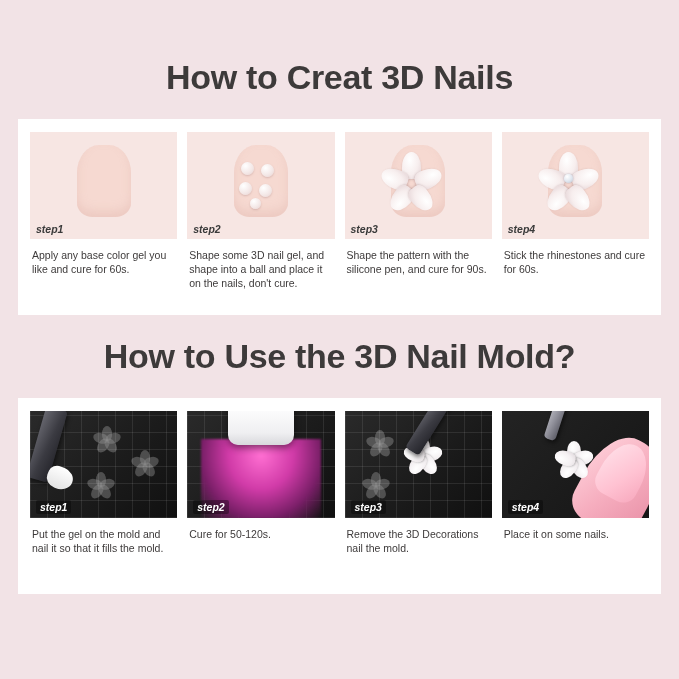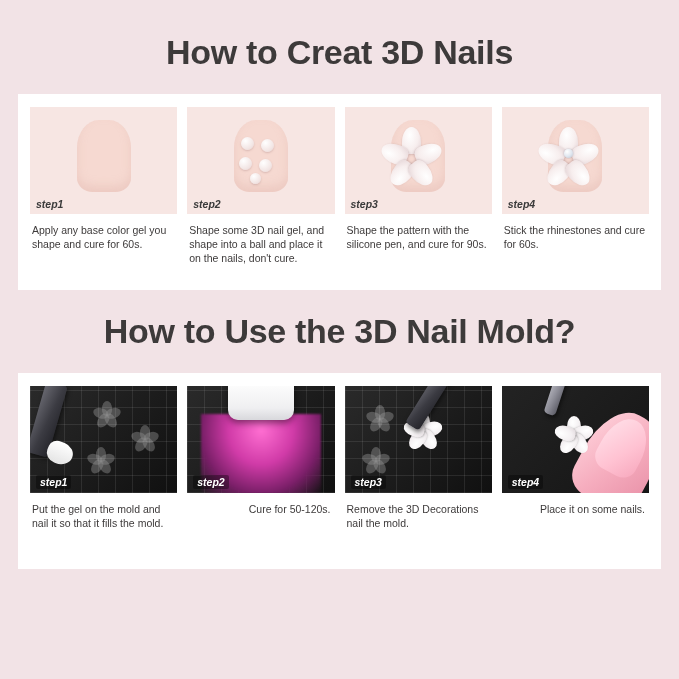--- a/index.html
+++ b/index.html
@@ -22,41 +22,40 @@
   }
 
   
   .section-title {
     text-align: center;
     font-size: 34px;
     font-weight: bold;
     color: #3d3a3a;
     letter-spacing: -0.3px;
   }
-  #title-1 { padding-top: 33px; padding-bottom: 0; }
+  #title-1 { padding-top: 22px; padding-bottom: 0; margin-top: 36px; }
   #title-2 { padding-top: 22px; padding-bottom: 0; }
 
   
   .panel {
     background: #ffffff;
     margin: 0 18px;
     padding: 13px 12px 14px 12px;
     box-sizing: border-box;
     display: flex;
     gap: 10px;
   }
   #panel-1 { margin-top: 22px; height: 196px; }
   #panel-2 { margin-top: 22px; height: 196px; }
 
   .card {
     flex: 1 1 0;
     display: flex;
     flex-direction: column;
     min-width: 0;
-    align-items: flex-end;
   }
 
   
   .thumb {
     position: relative;
     width: 100%;
     height: 107px;
     overflow: hidden;
     box-sizing: border-box;
   }
@@ -232,21 +231,21 @@
 
   <div class="section-title" id="title-1">How to Creat 3D Nails</div>
 
   <div class="panel" id="panel-1">
 
     <div class="card">
       <div class="thumb pinkbg">
         <div class="nail"></div>
         <div class="step-label dark">step1</div>
       </div>
-      <div class="caption">Apply any base color gel you shape and cure for 60s.</div>
+      <div class="caption">Apply any base color gel you like and cure for 60s.</div>
     </div>
 
     <div class="card">
       <div class="thumb pinkbg">
         <div class="nail"></div>
         <div class="blob" style="width:13px;height:13px;left:54px;top:30px;"></div>
         <div class="blob" style="width:13px;height:13px;left:74px;top:32px;"></div>
         <div class="blob" style="width:13px;height:13px;left:52px;top:50px;"></div>
         <div class="blob" style="width:13px;height:13px;left:72px;top:52px;"></div>
         <div class="blob" style="width:11px;height:11px;left:63px;top:66px;"></div>

